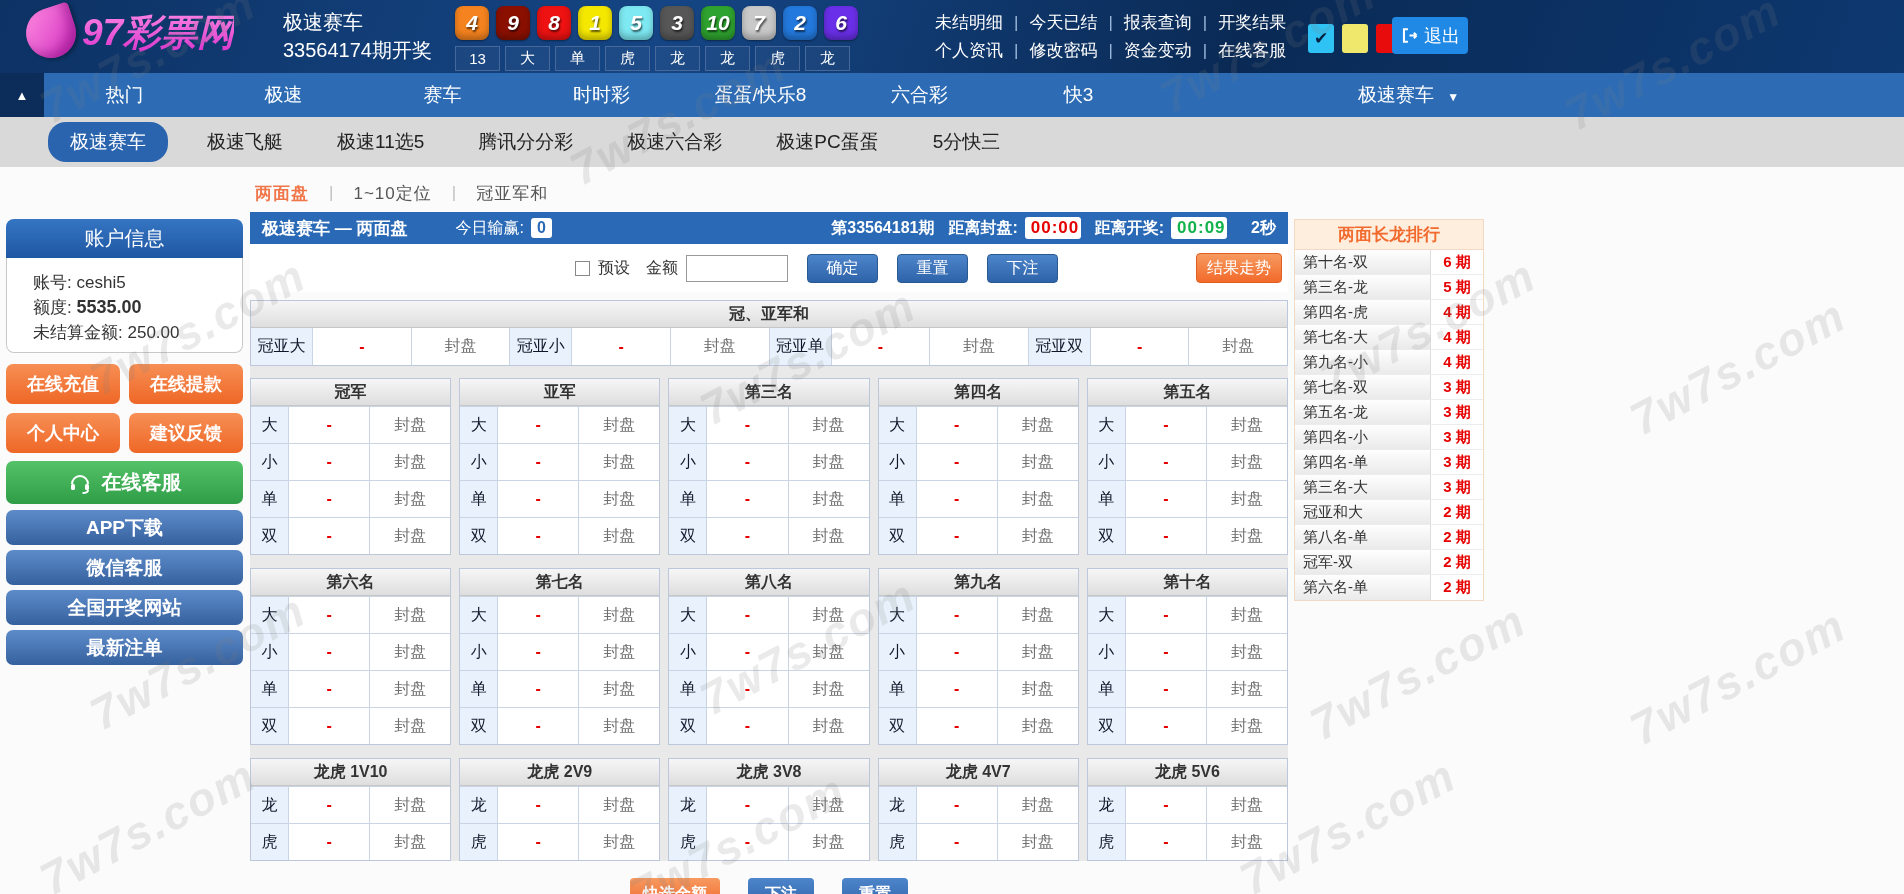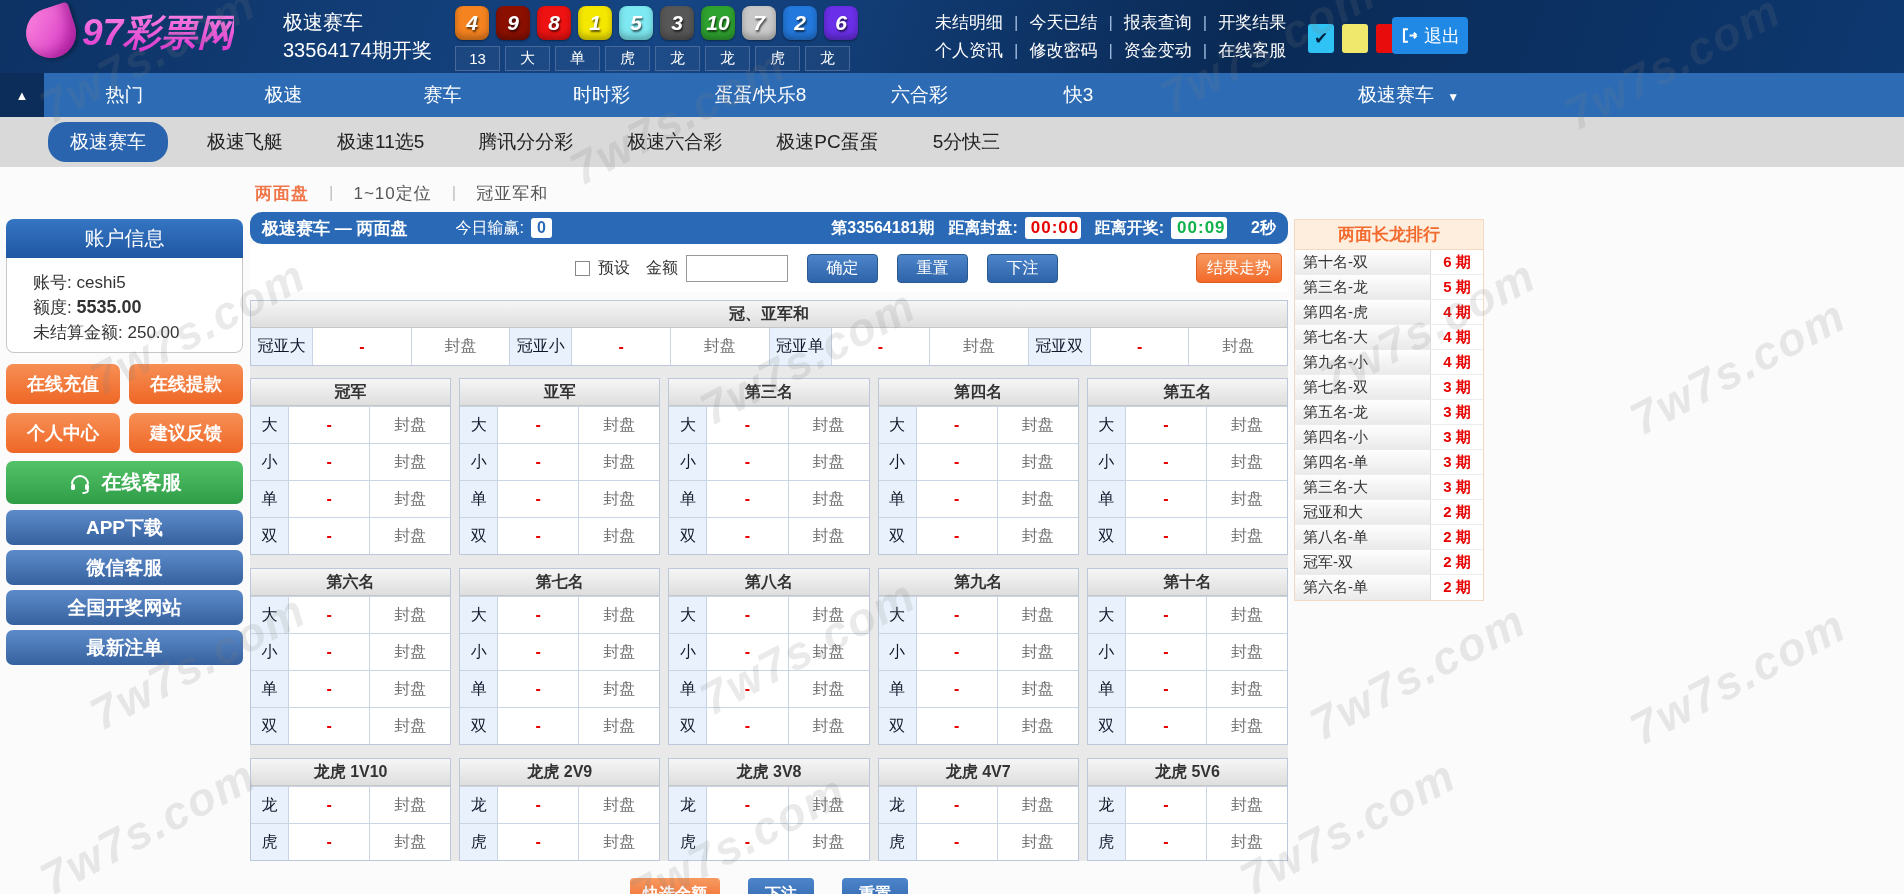--- a/index.html
+++ b/index.html
@@ -67,21 +67,21 @@
   .sbtn { border:none; border-radius:7px; color:#fff; font-weight:bold; }
   .sbtn.orange { height:40px; background:linear-gradient(#f78f55,#ee6726); font-size:18px; }
   .service-btn { margin-top:8px; width:100%; height:43px; background:linear-gradient(#53c268,#2e9d46);
     border:none; border-radius:7px; color:#fff; font-size:20px; font-weight:bold;
     display:flex; align-items:center; justify-content:center; gap:10px; }
   .blue-stack { display:flex; flex-direction:column; gap:5px; margin-top:6px; }
   .sbtn.blue { height:35px; background:linear-gradient(#5d8bc9,#36619f); font-size:19px; }
 
   
   .board { position:absolute; left:250px; top:212px; width:1038px; z-index:5; }
-  .bhead { height:32px; background:#2a69b5; display:flex; align-items:center; color:#fff; font-size:16px; padding:0 12px;border-radius:12px; }
+  .bhead { height:32px; background:#2a69b5; display:flex; align-items:center; color:#fff; font-size:16px; padding:0 12px; }
   .bhead .title { font-weight:bold; font-size:17px; }
   .bhead .today-lb { margin-left:48px; }
   .wbox { background:#fff; border-radius:3px; padding:1px 6px; font-weight:bold; margin-left:7px; }
   .wbox.bluev { color:#2a69b5; font-size:16px; }
   .wbox.redv { color:#e60000; font-size:17px; width:56px; text-align:center; letter-spacing:1px; }
   .wbox.greenv { color:#12b24a; font-size:17px; width:56px; text-align:center; letter-spacing:1px; }
   .sp { flex:1; }
   .bhead .period { font-weight:bold; }
   .bhead .lb { margin-left:14px; font-weight:bold; }
   .bhead .cd { margin-left:24px; font-weight:bold; }

